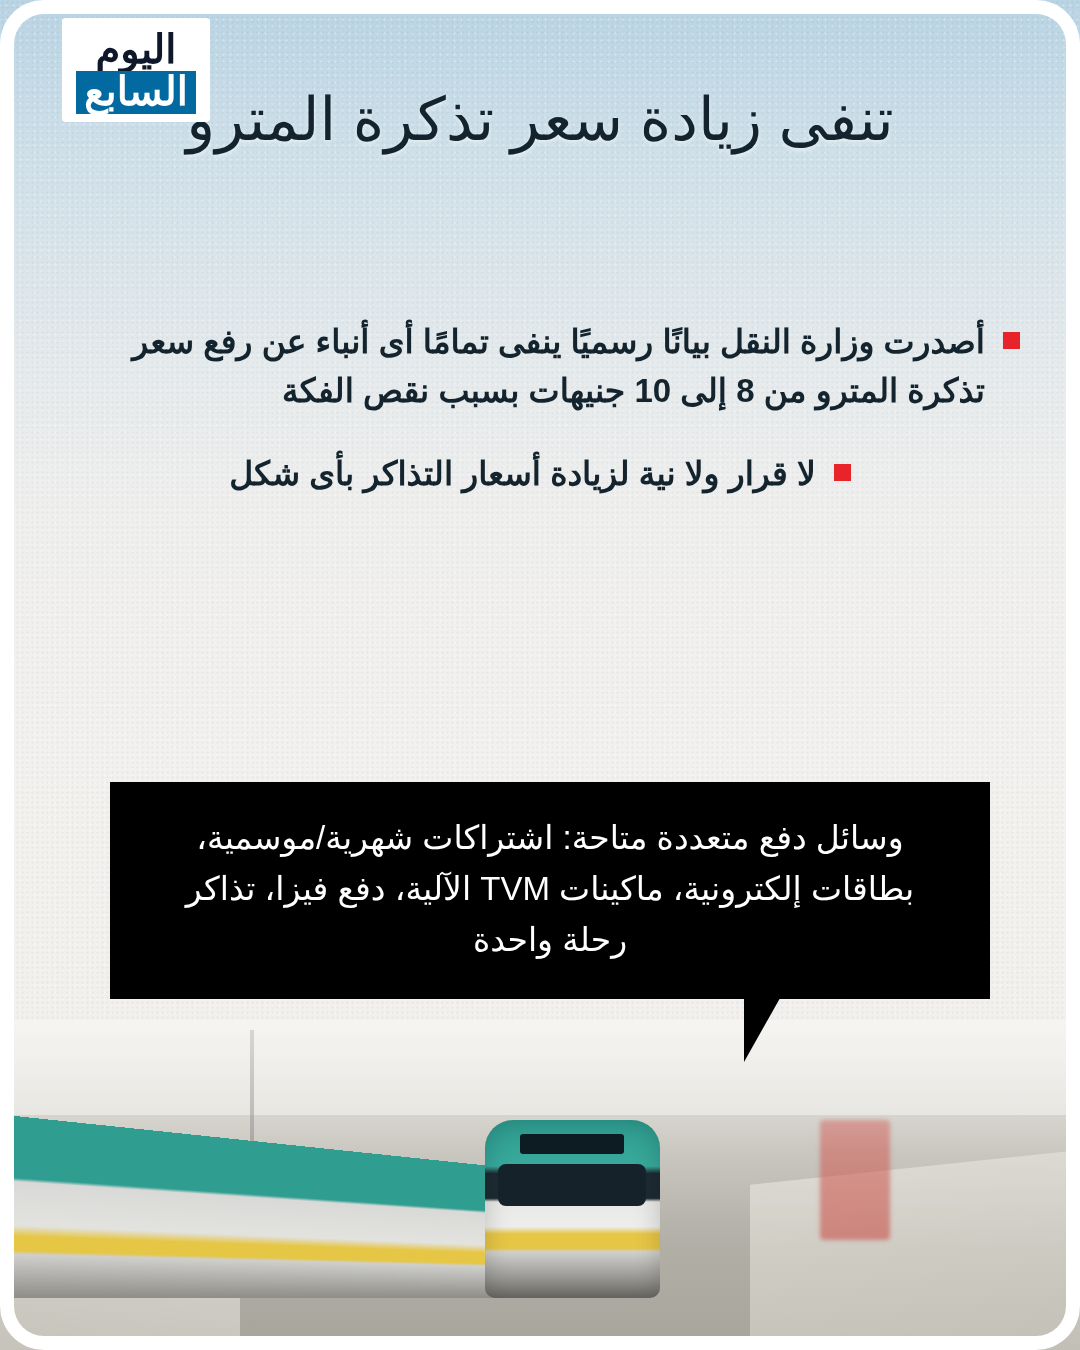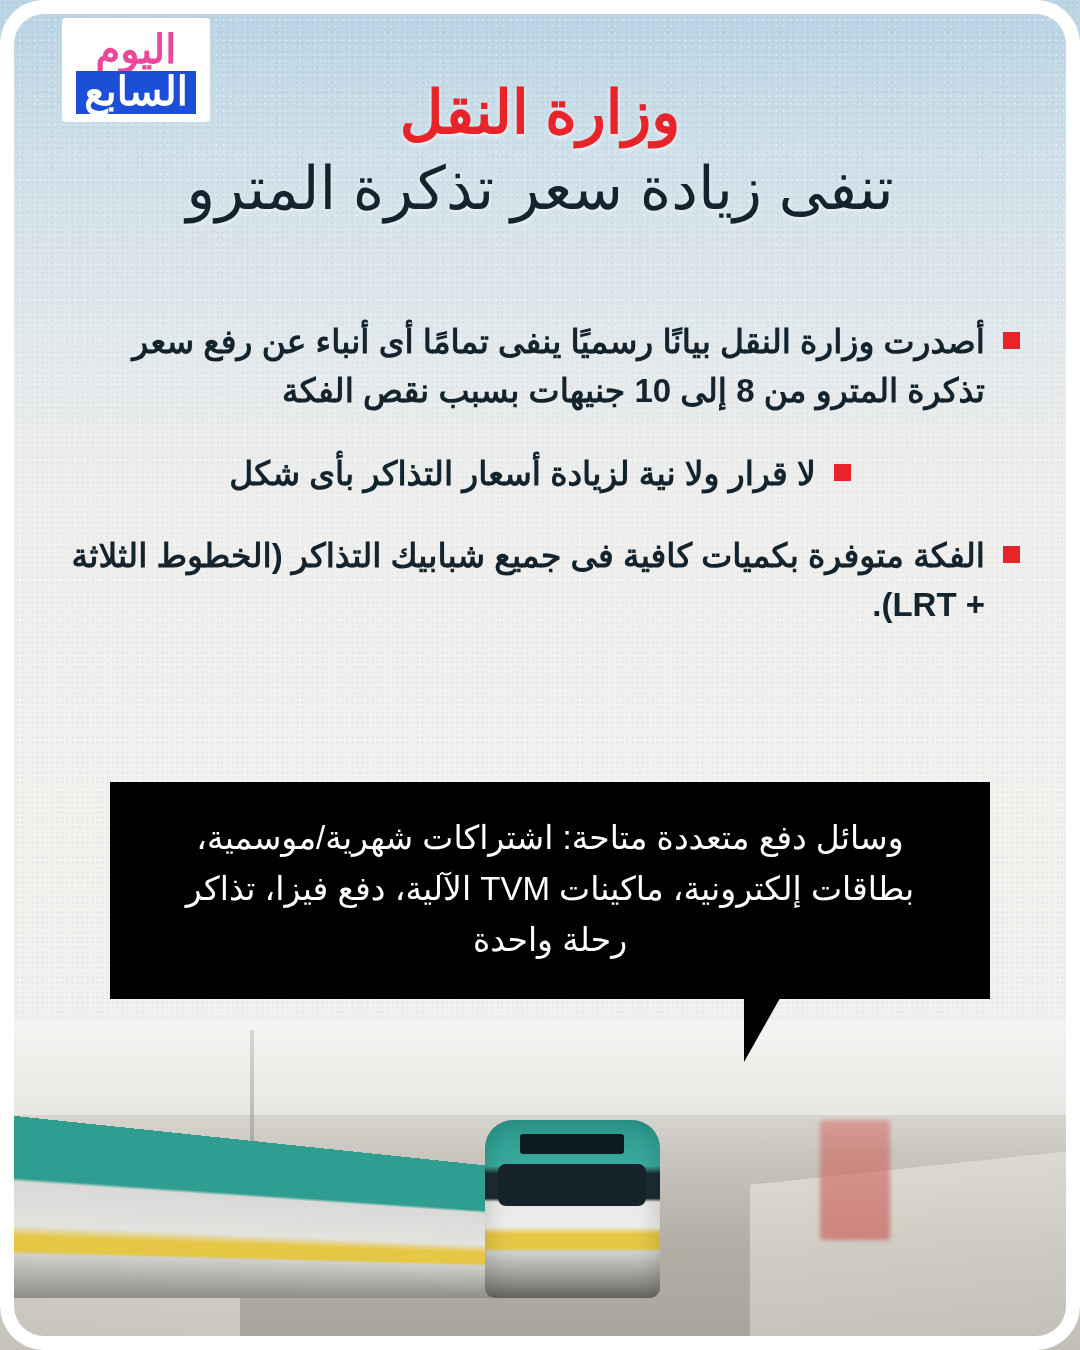--- a/index.html
+++ b/index.html
@@ -55,30 +55,30 @@
     border-radius: 4px;
     z-index: 5;
     display: flex;
     flex-direction: column;
     align-items: center;
     justify-content: center;
     padding-top: 4px;
     box-sizing: border-box;
   }
   .logo-line1 {
-    color: #ec4899;
+    color: #0f172a;
     font-size: 40px;
     font-weight: bold;
     line-height: 0.95;
     letter-spacing: -1px;
     direction: rtl;
   }
   .logo-line2 {
     color: #e8242a;
-    background: #1d4ed8;
+    background: #0369a1;
     color: #ffffff;
     font-size: 40px;
     font-weight: bold;
     line-height: 1.0;
     padding: 0 8px 3px 8px;
     margin-top: 3px;
     direction: rtl;
   }
 
   
@@ -304,37 +304,32 @@
     </div>
     <div class="ph-haze"></div>
   </div>
 
   <div class="logo">
     <div class="logo-line1">اليوم</div>
     <div class="logo-line2">السابع</div>
   </div>
 
   <div class="headline">
-    <div class="h-red">وزارة النقل</div>
     <div class="h-dark">تنفى زيادة سعر تذكرة المترو</div>
   </div>
 
   <div class="bullets">
     <div class="bullet">
       <div class="bullet-square"></div>
       <div class="bullet-text">أصدرت وزارة النقل بيانًا رسميًا ينفى تمامًا أى أنباء عن رفع سعر تذكرة المترو من 8 إلى 10 جنيهات بسبب نقص الفكة</div>
     </div>
     <div class="bullet center">
       <div class="bullet-square"></div>
       <div class="bullet-text">لا قرار ولا نية لزيادة أسعار التذاكر بأى شكل</div>
     </div>
-    <div class="bullet">
-      <div class="bullet-square"></div>
-      <div class="bullet-text">الفكة متوفرة بكميات كافية فى جميع شبابيك التذاكر (الخطوط الثلاثة + LRT).</div>
-    </div>
   </div>
 
   <div class="callout">وسائل دفع متعددة متاحة: اشتراكات شهرية/موسمية، بطاقات إلكترونية، ماكينات TVM الآلية، دفع فيزا، تذاكر رحلة واحدة</div>
   <div class="callout-tail"></div>
 
   <div class="texture"></div>
   <div class="frame"></div>
 </div>
 
 </body></html>

